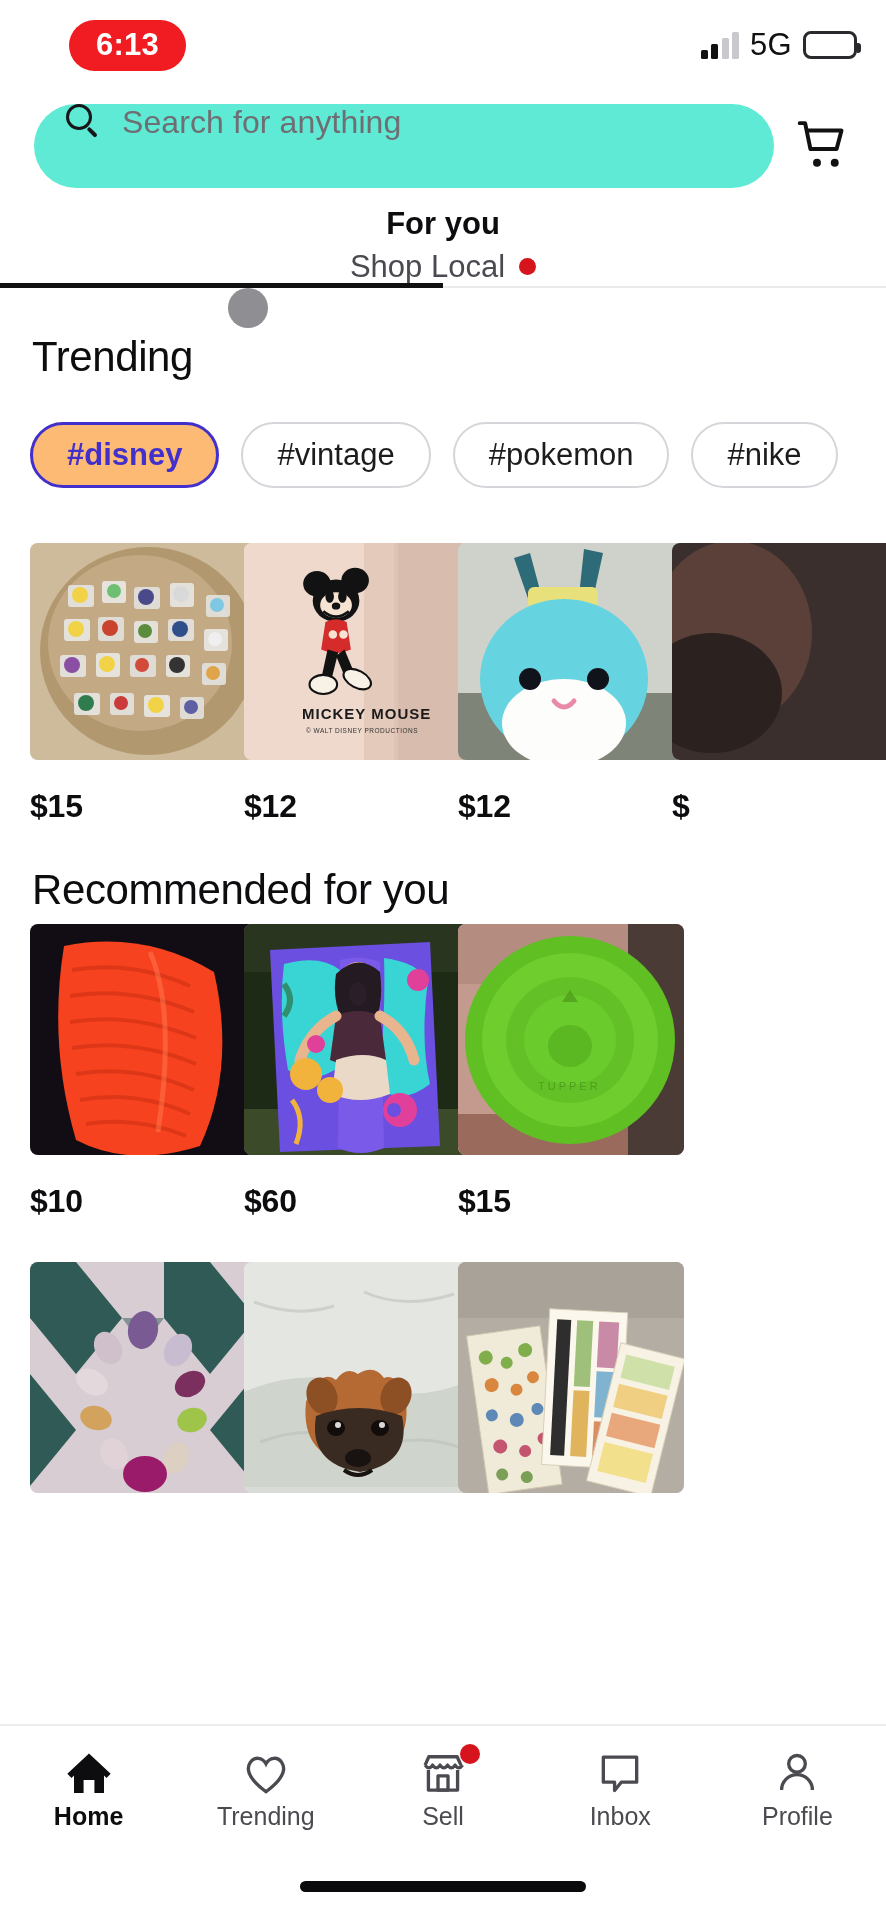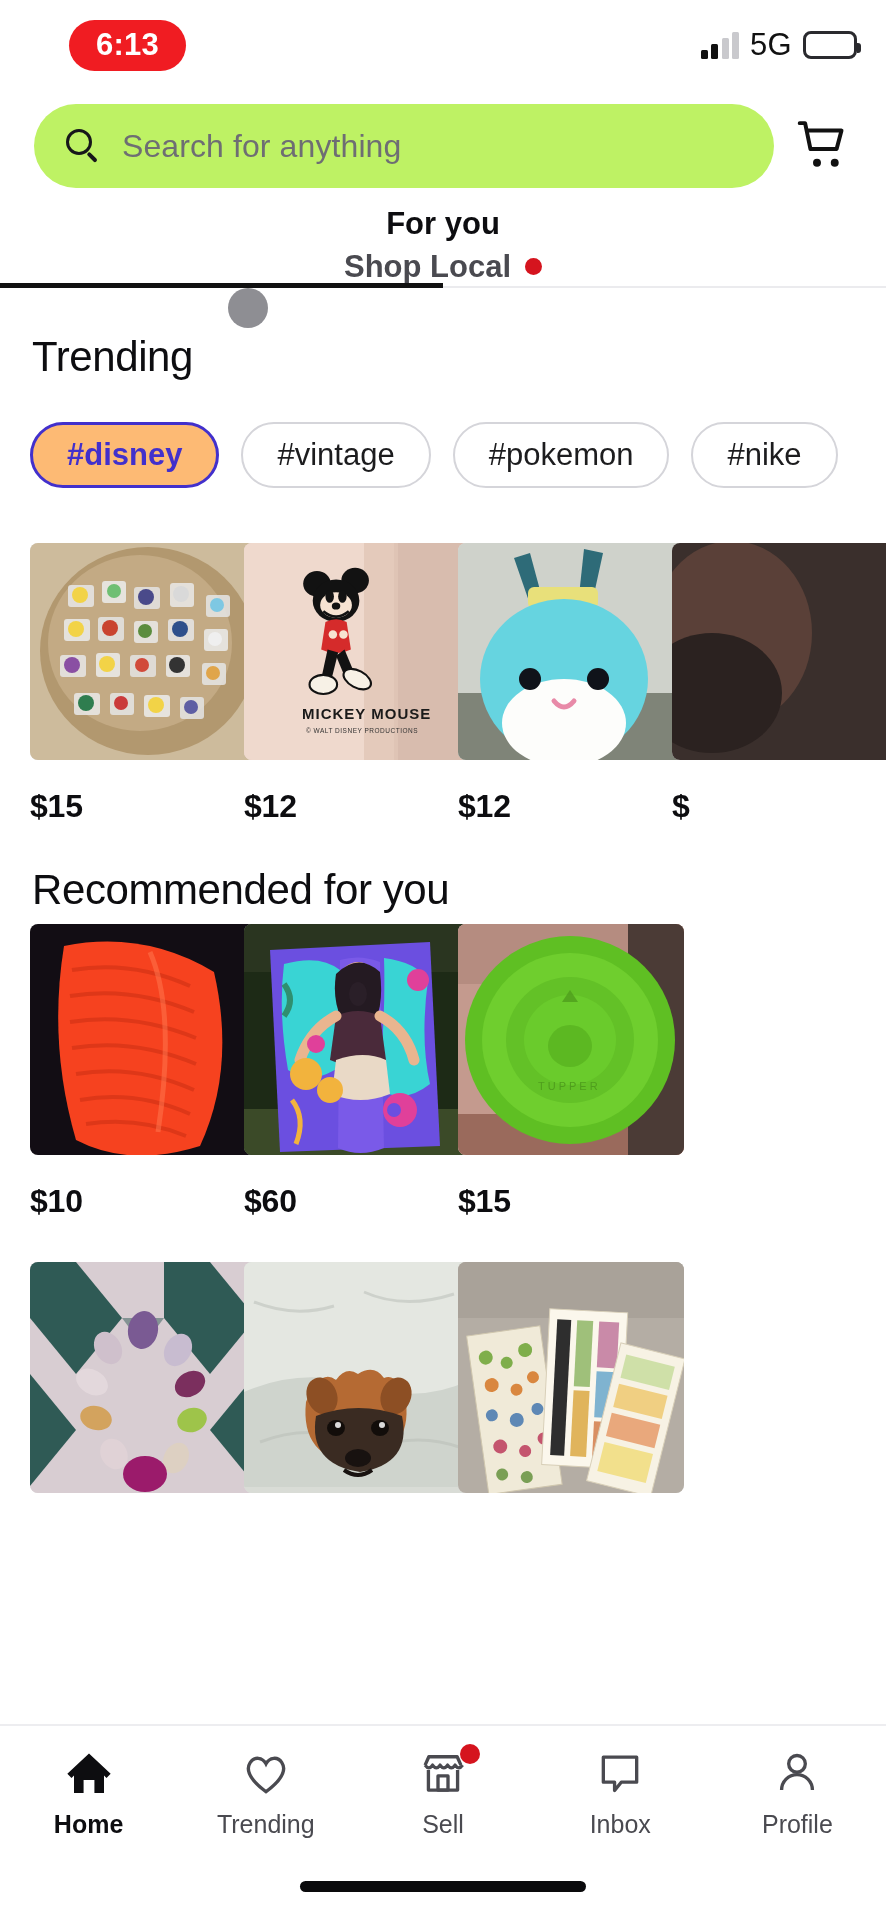--- a/index.html
+++ b/index.html
@@ -36,38 +36,38 @@
   .battery .fill { background: #0d0d10; width: 100%; height: 100%; border-radius: 3px; }
   .battery::after { content:""; position:absolute; right:-7px; top:9px; width:4px; height:10px;
                     background:#2a2a2e; border-radius: 0 3px 3px 0; }
 
   
   .searchrow {
     position: absolute; top: 104px; left: 0; width: 886px; height: 84px;
     display: flex; align-items: center; padding: 0 30px 0 34px; gap: 22px;
   }
   .searchbar {
-    flex: 1; height: 84px; background: #bef264; border-radius: 42px;
-    display: flex; align-items: center; padding-left: 32px; gap: 22px;
+    flex: 1; height: 84px; background: #5eead4; border-radius: 42px;
+    display: flex; align-items: flex-start; padding-left: 32px; gap: 22px;
   }
   .mag { width: 34px; height: 34px; flex: none; position: relative; }
   .mag .ring { position: absolute; left: 0; top: 0; width: 26px; height: 26px;
                border: 3.5px solid #17171a; border-radius: 50%; }
   .mag .stem { position: absolute; left: 22px; top: 22px; width: 12px; height: 3.6px;
                background: #17171a; border-radius: 3px; transform: rotate(45deg);
                transform-origin: left center; }
   .search-ph { font-size: 32px; color: #6E6E73; letter-spacing: .1px; }
   .cart { width: 56px; height: 56px; flex: none; margin-right: 4px; }
 
   
   .tabs { position: absolute; top: 202px; left: 0; width: 886px; height: 86px; display: flex; flex-direction: column; }
   .tab { flex: 1; display: flex; align-items: center; justify-content: center; gap: 14px;
          font-size: 31px; position: relative; }
   .tab.active { color: #0d0d10; font-weight: 700; }
-  .tab.inactive { color: #4a4a50; font-weight: 700; text-align: center; }
+  .tab.inactive { color: #4a4a50; font-weight: 400; text-align: center; }
   .dot-red { width: 17px; height: 17px; border-radius: 50%; background: #D5141E; display: block; }
   .tab-underline { position: absolute; top: 283px; left: 0; width: 443px; height: 5px; background: #111; }
   .tab-hairline { position: absolute; top: 286px; left: 0; width: 886px; height: 2px; background: #EBEBEE; }
   .touch-dot { position: absolute; top: 288px; left: 228px; width: 40px; height: 40px;
                border-radius: 50%; background: #8E8E93; }
 
   
   .section-title { position: absolute; left: 32px; font-size: 42px; font-weight: 400;
                    color: #0d0d10; letter-spacing: -.4px; }
   #t-trending { top: 333px; }
@@ -89,21 +89,21 @@
   .thumb-tall { height: 231px; }
   .price { font-size: 32px; font-weight: 700; color: #0d0d10; margin-top: 28px; letter-spacing: -.2px; }
   #row-trending { top: 543px; }
   #row-rec1 { top: 924px; }
   #row-rec2 { top: 1262px; }
 
   
   .bottomnav { position: absolute; bottom: 0; left: 0; width: 886px; height: 196px;
                background: #fff; border-top: 2px solid #EDEDF0; display: flex;
                align-items: flex-start; padding-top: 22px; }
-  .navitem { flex: 1; display: flex; flex-direction: column; align-items: center; gap: 12px;
+  .navitem { flex: 1; display: flex; flex-direction: column; align-items: center; gap: 4px;
              position: relative; }
   .navicon { width: 50px; height: 50px; position: relative; }
   .navlabel { font-size: 25px; color: #4a4a50; }
   .navitem.active .navlabel { color: #0d0d10; font-weight: 700; }
   .nav-badge { position: absolute; top: -4px; right: -12px; width: 20px; height: 20px;
                background: #D5141E; border-radius: 50%; }
   .home-indicator { position: absolute; bottom: 28px; left: 50%; transform: translateX(-50%);
                     width: 286px; height: 11px; background: #0a0a0c; border-radius: 6px; }
 </style>
 </head>

